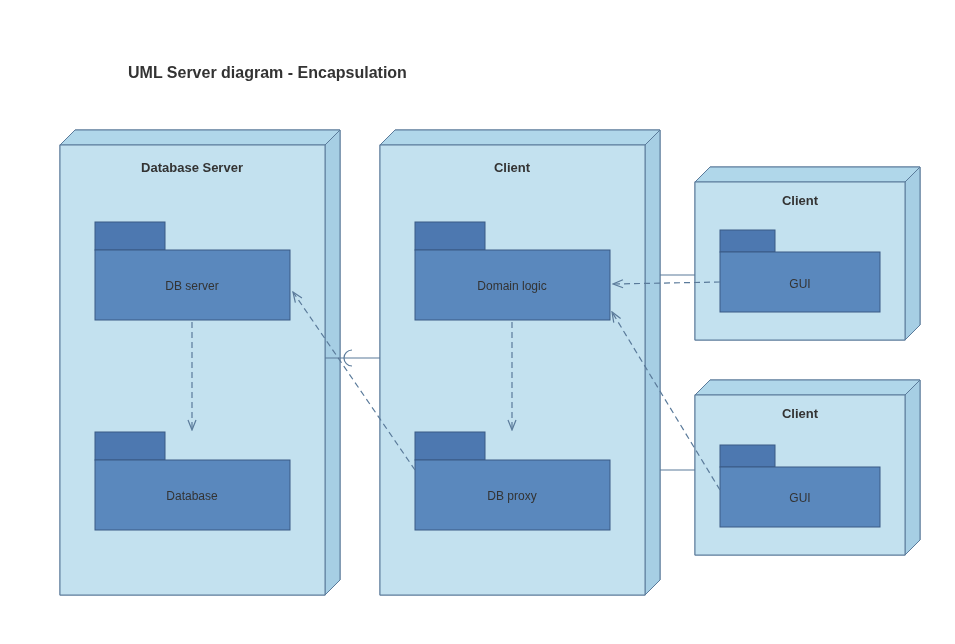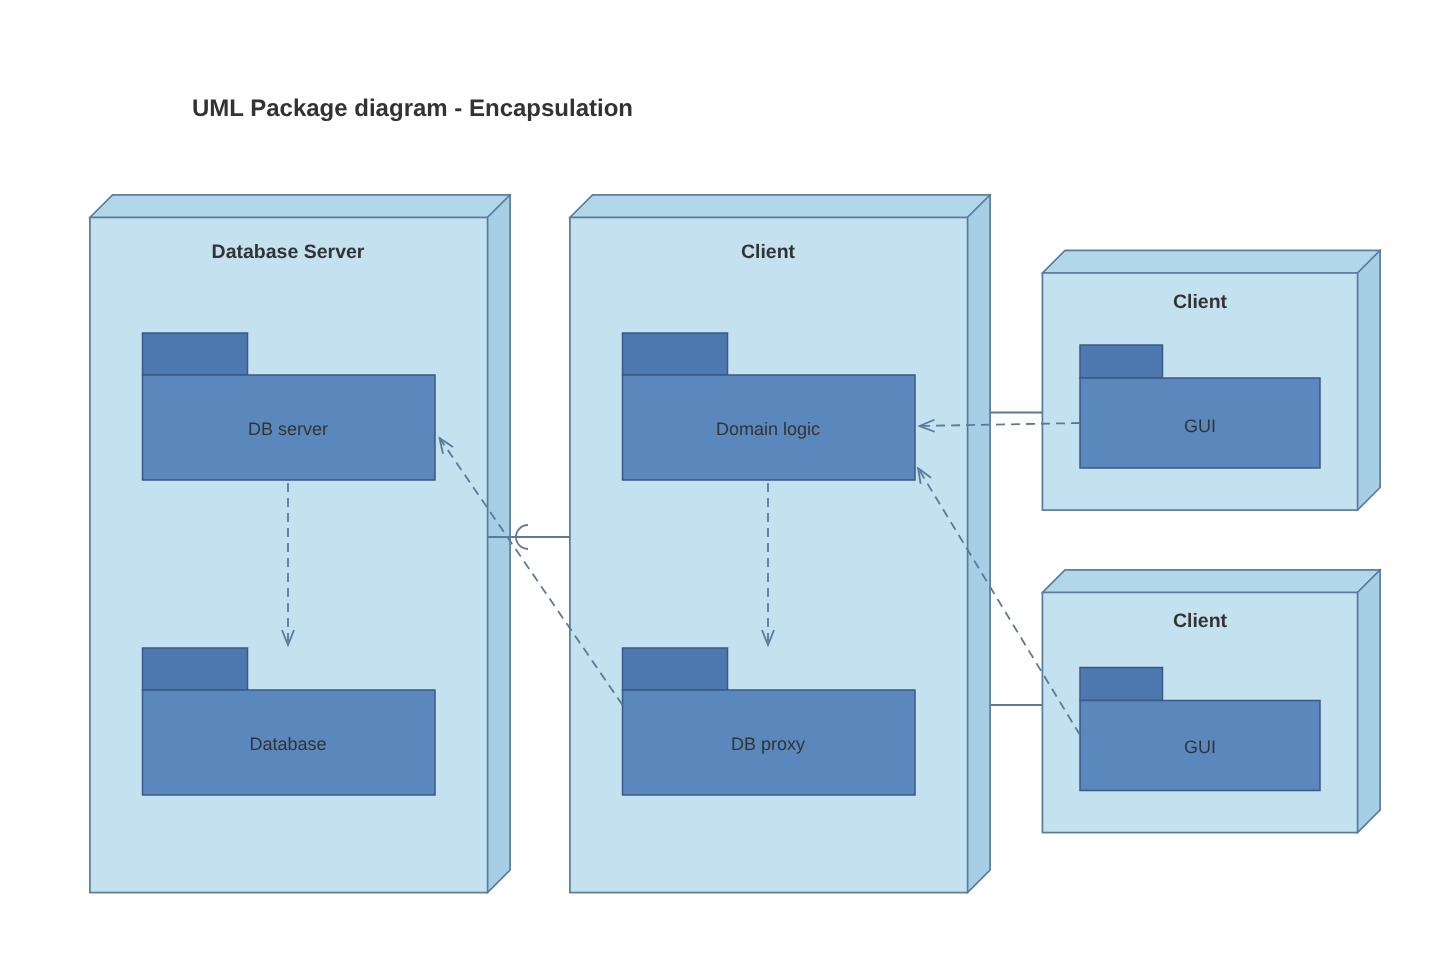--- a/index.html
+++ b/index.html
@@ -33,21 +33,21 @@
   }
   .pkg-label {
     font-size: 12px;
     fill: #333333;
     text-anchor: middle;
   }
 </style>
 </head>
 <body>
 
-<div class="title">UML Package diagram - Encapsulation</div>
+<div class="title">UML Server diagram - Encapsulation</div>
 
 <svg width="955" height="644">
   <defs>
     <marker id="arrowOpen" markerWidth="12" markerHeight="10" refX="11" refY="5" orient="auto" markerUnits="userSpaceOnUse">
       <path d="M1,1 L11,5 L1,9" fill="none" stroke="#5a7a9a" stroke-width="1.2"></path>
     </marker>
   </defs>
 
   <g>
 

